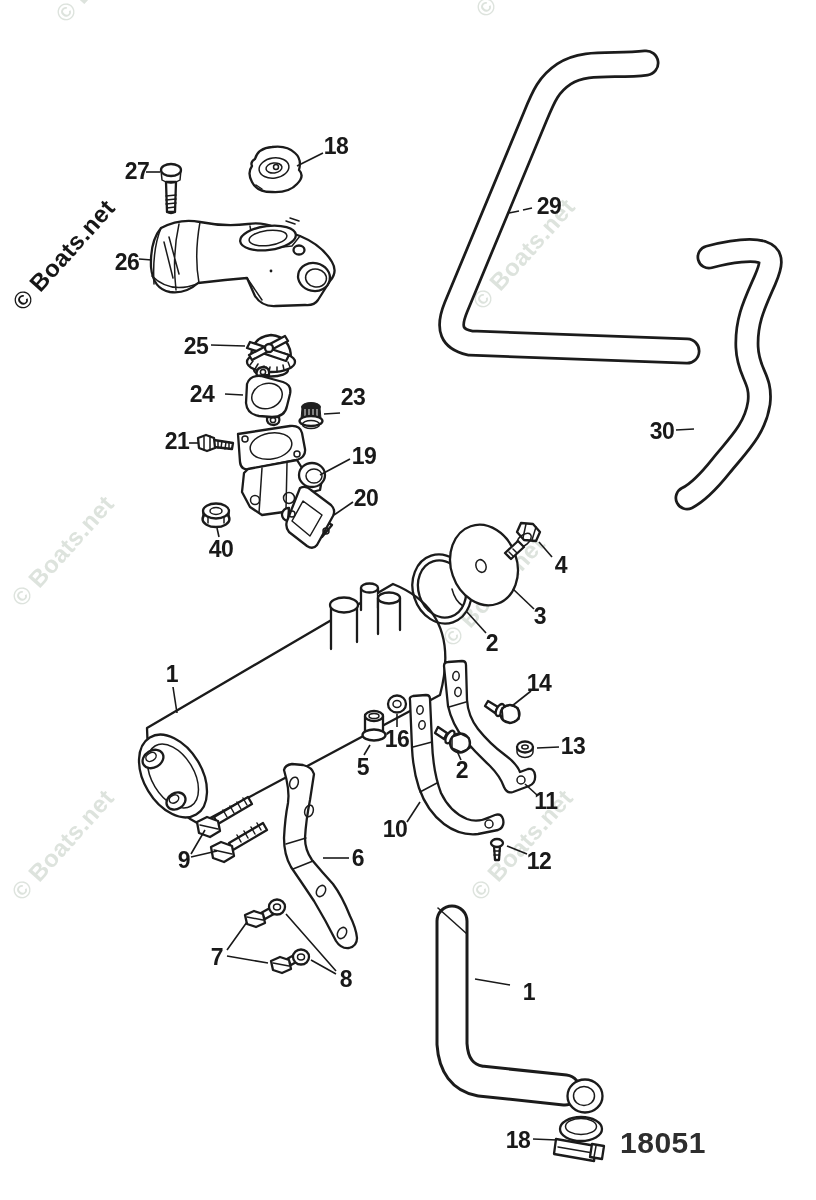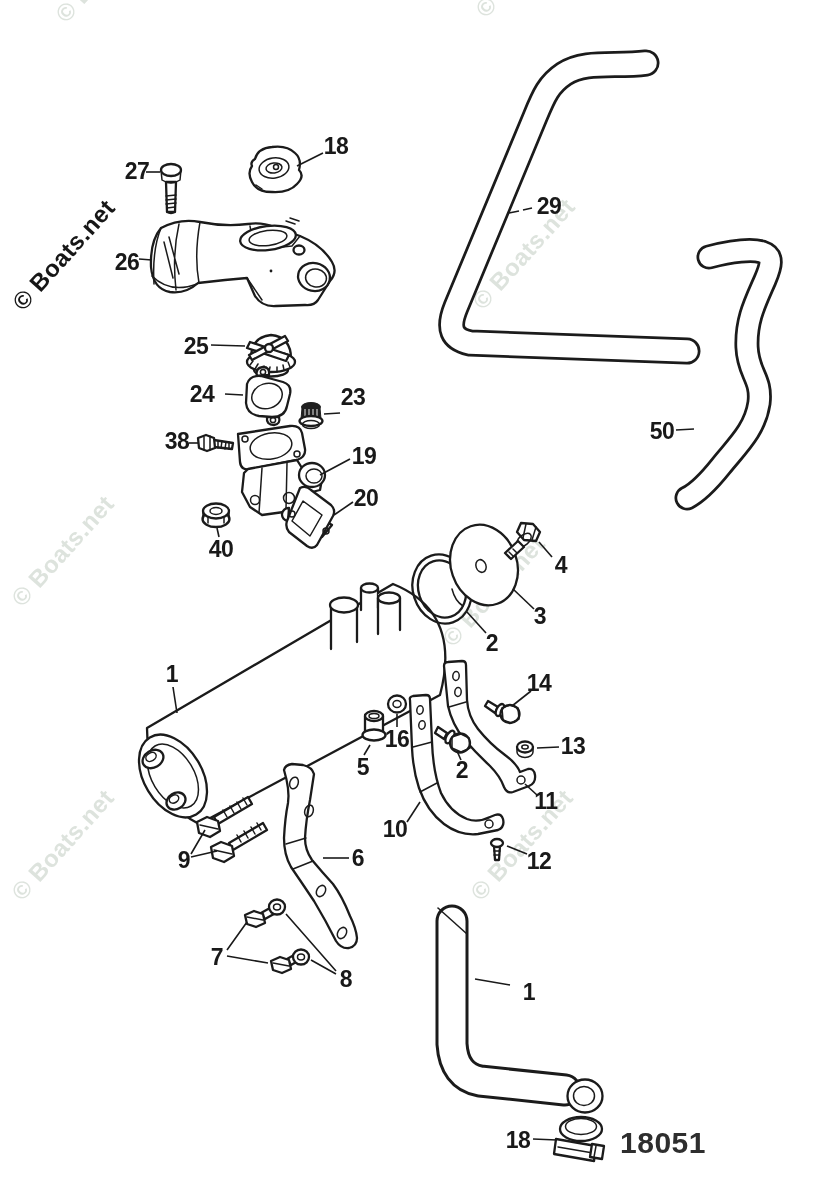--- a/index.html
+++ b/index.html
@@ -345,26 +345,26 @@
   <span class="callout" style="left:546px;top:801px">11</span>
   <span class="callout" style="left:539px;top:861px">12</span>
   <span class="callout" style="left:573px;top:746px">13</span>
   <span class="callout" style="left:539px;top:683px">14</span>
   <span class="callout" style="left:462px;top:770px">2</span>
   <span class="callout" style="left:397px;top:739px">16</span>
   <span class="callout" style="left:529px;top:992px">1</span>
   <span class="callout" style="left:518px;top:1140px">18</span>
   <span class="callout" style="left:364px;top:456px">19</span>
   <span class="callout" style="left:366px;top:498px">20</span>
-  <span class="callout" style="left:177px;top:441px">38</span>
+  <span class="callout" style="left:177px;top:441px">21</span>
   <span class="callout" style="left:221px;top:549px">40</span>
   <span class="callout" style="left:353px;top:397px">23</span>
   <span class="callout" style="left:202px;top:394px">24</span>
   <span class="callout" style="left:196px;top:346px">25</span>
   <span class="callout" style="left:127px;top:262px">26</span>
   <span class="callout" style="left:137px;top:171px">27</span>
   <span class="callout" style="left:336px;top:146px">18</span>
   <span class="callout" style="left:549px;top:206px">29</span>
-  <span class="callout" style="left:662px;top:431px">50</span>
+  <span class="callout" style="left:662px;top:431px">30</span>
 
   <span class="callout ref" style="left:663px;top:1143px">18051</span>
 
 </div>
 
 </body></html>

